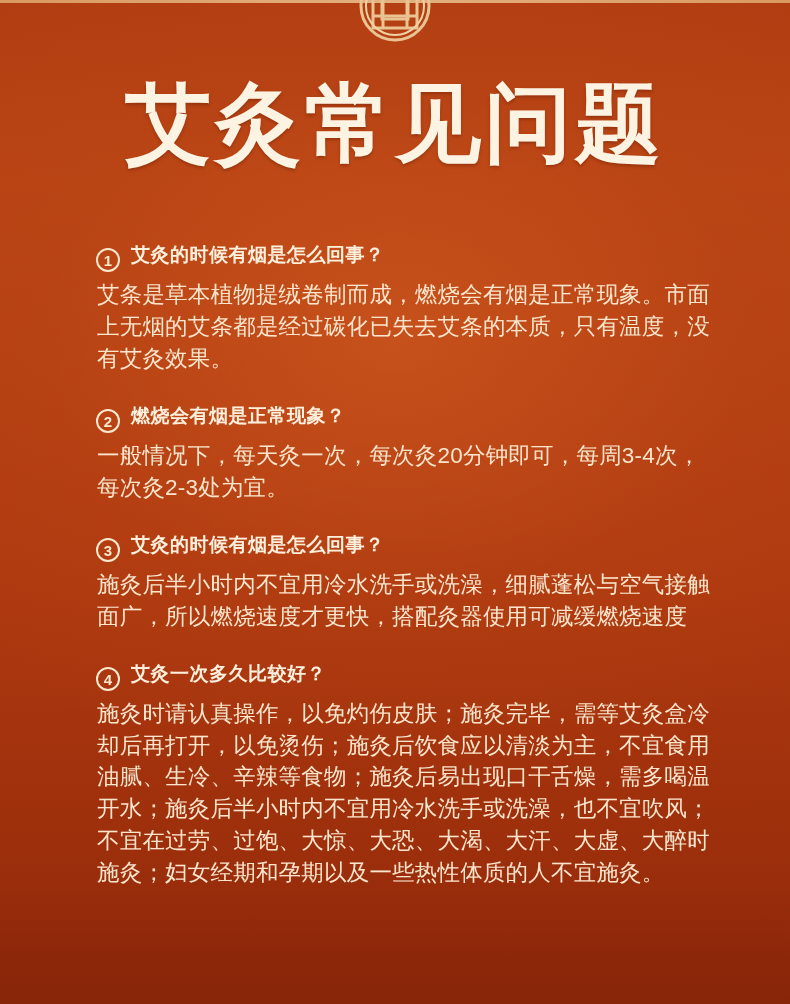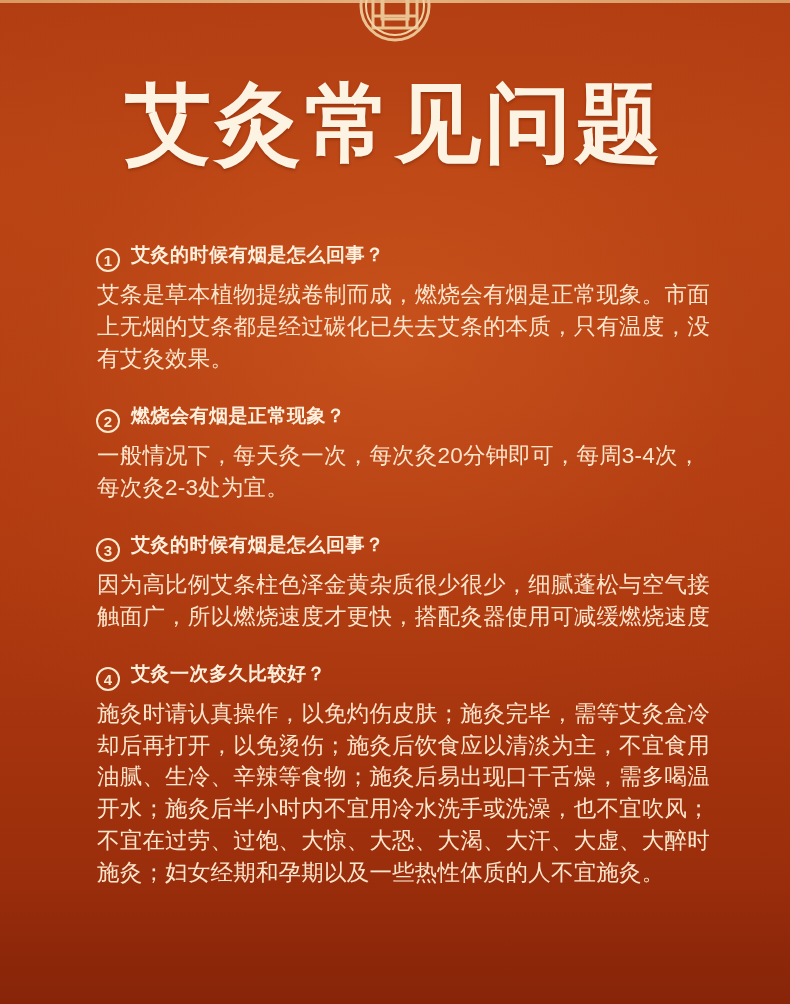--- a/index.html
+++ b/index.html
@@ -158,21 +158,21 @@
         <div class="q-text">燃烧会有烟是正常现象？</div>
       </div>
       <div class="faq-a">一般情况下，每天灸一次，每次灸20分钟即可，每周3-4次，每次灸2-3处为宜。</div>
     </div>
 
     <div class="faq-item">
       <div class="faq-q">
         <div class="num-badge">3</div>
         <div class="q-text">艾灸的时候有烟是怎么回事？</div>
       </div>
-      <div class="faq-a">因为高比例艾条柱色泽金黄杂质很少很少，细腻蓬松与空气接触面广，所以燃烧速度才更快，搭配灸器使用可减缓燃烧速度</div>
+      <div class="faq-a">施灸后半小时内不宜用冷水洗手或洗澡，细腻蓬松与空气接触面广，所以燃烧速度才更快，搭配灸器使用可减缓燃烧速度</div>
     </div>
 
     <div class="faq-item">
       <div class="faq-q">
         <div class="num-badge">4</div>
         <div class="q-text">艾灸一次多久比较好？</div>
       </div>
       <div class="faq-a">施灸时请认真操作，以免灼伤皮肤；施灸完毕，需等艾灸盒冷却后再打开，以免烫伤；施灸后饮食应以清淡为主，不宜食用油腻、生冷、辛辣等食物；施灸后易出现口干舌燥，需多喝温开水；施灸后半小时内不宜用冷水洗手或洗澡，也不宜吹风；不宜在过劳、过饱、大惊、大恐、大渴、大汗、大虚、大醉时施灸；妇女经期和孕期以及一些热性体质的人不宜施灸。</div>
     </div>
 

